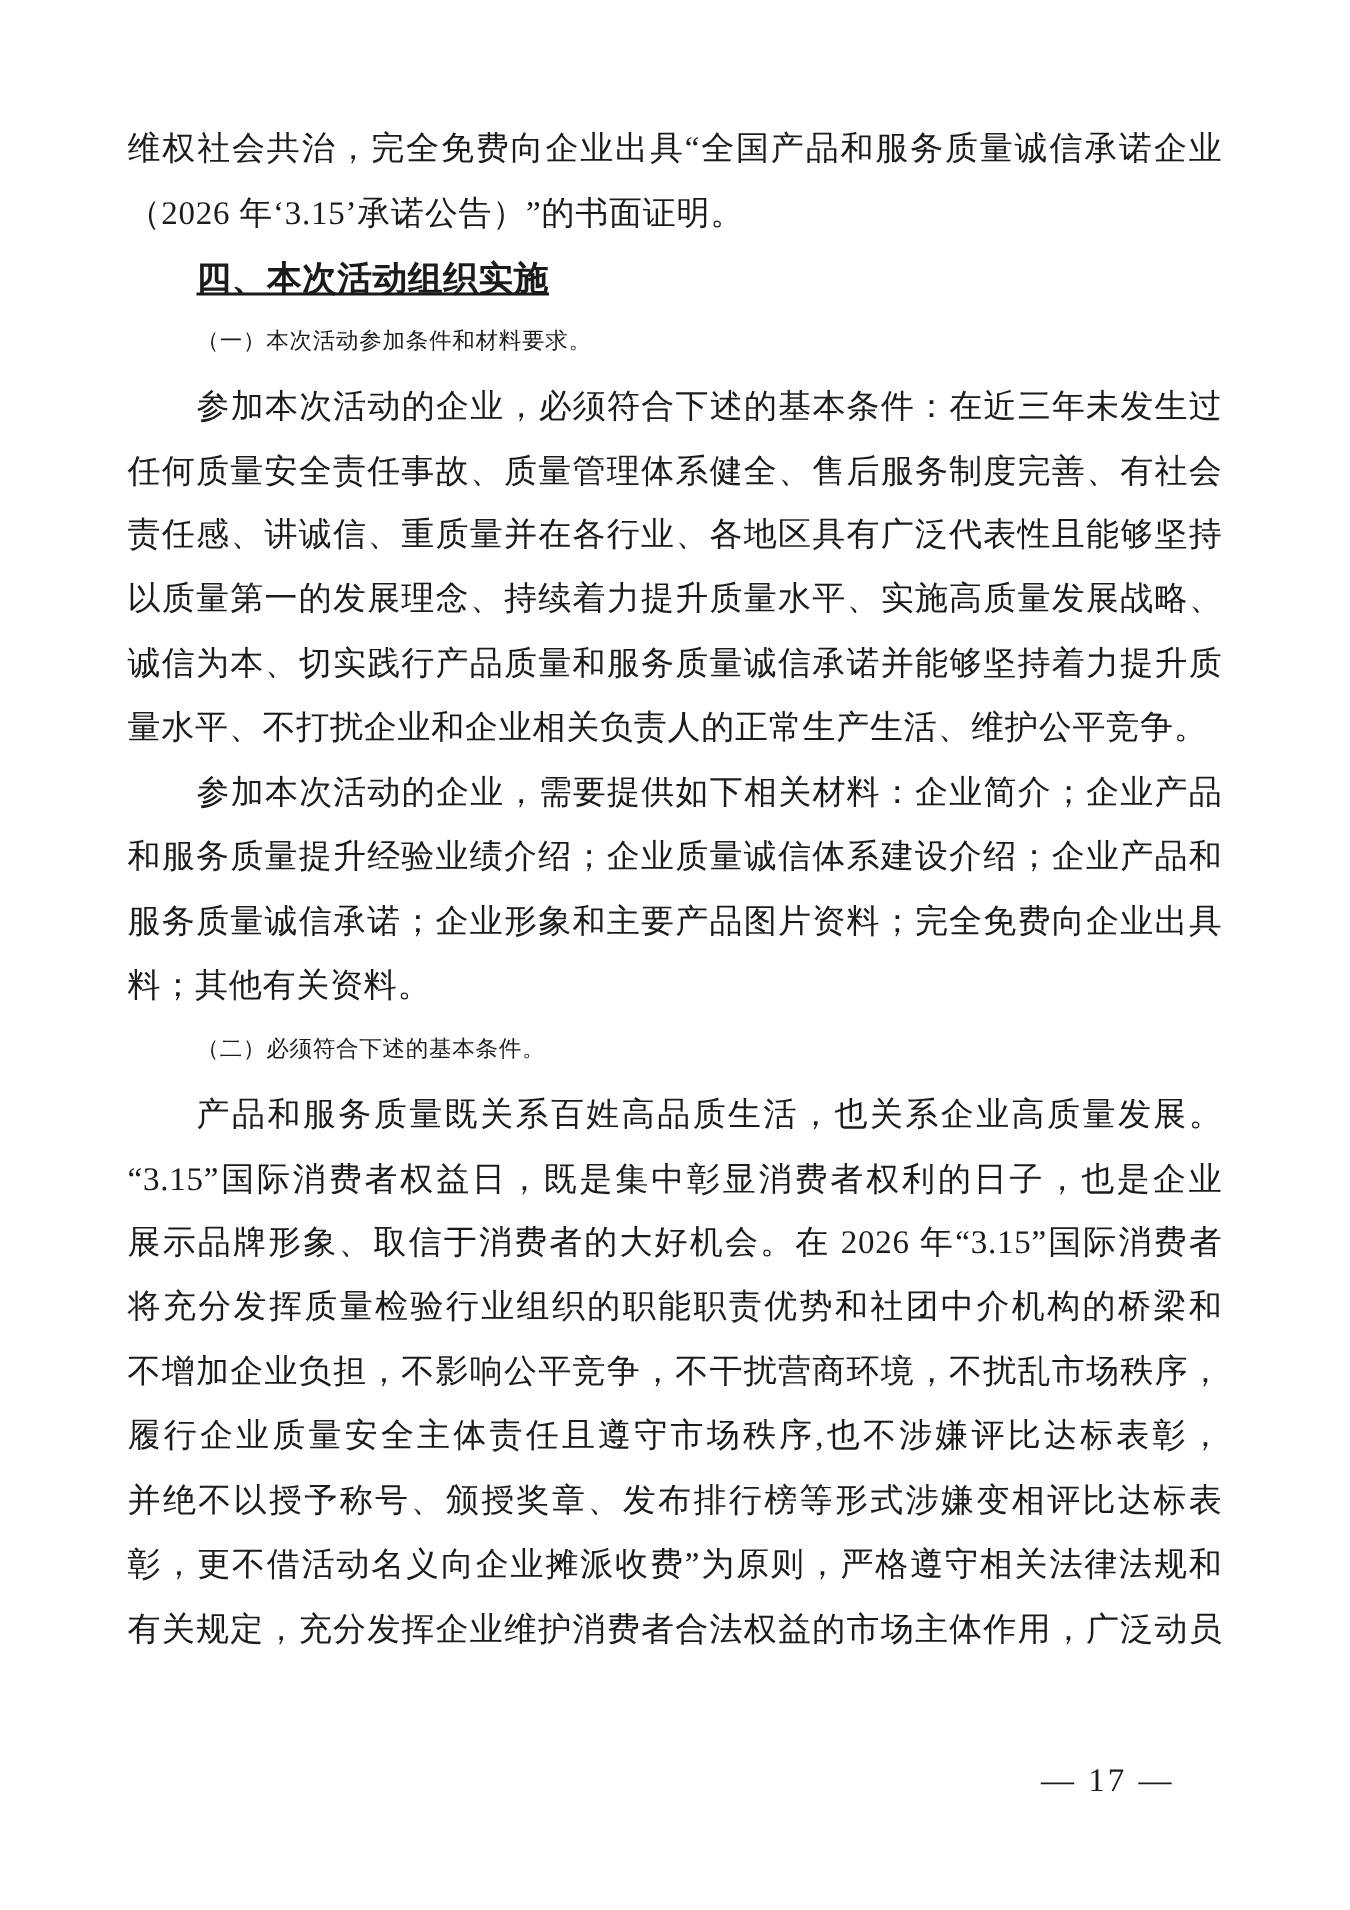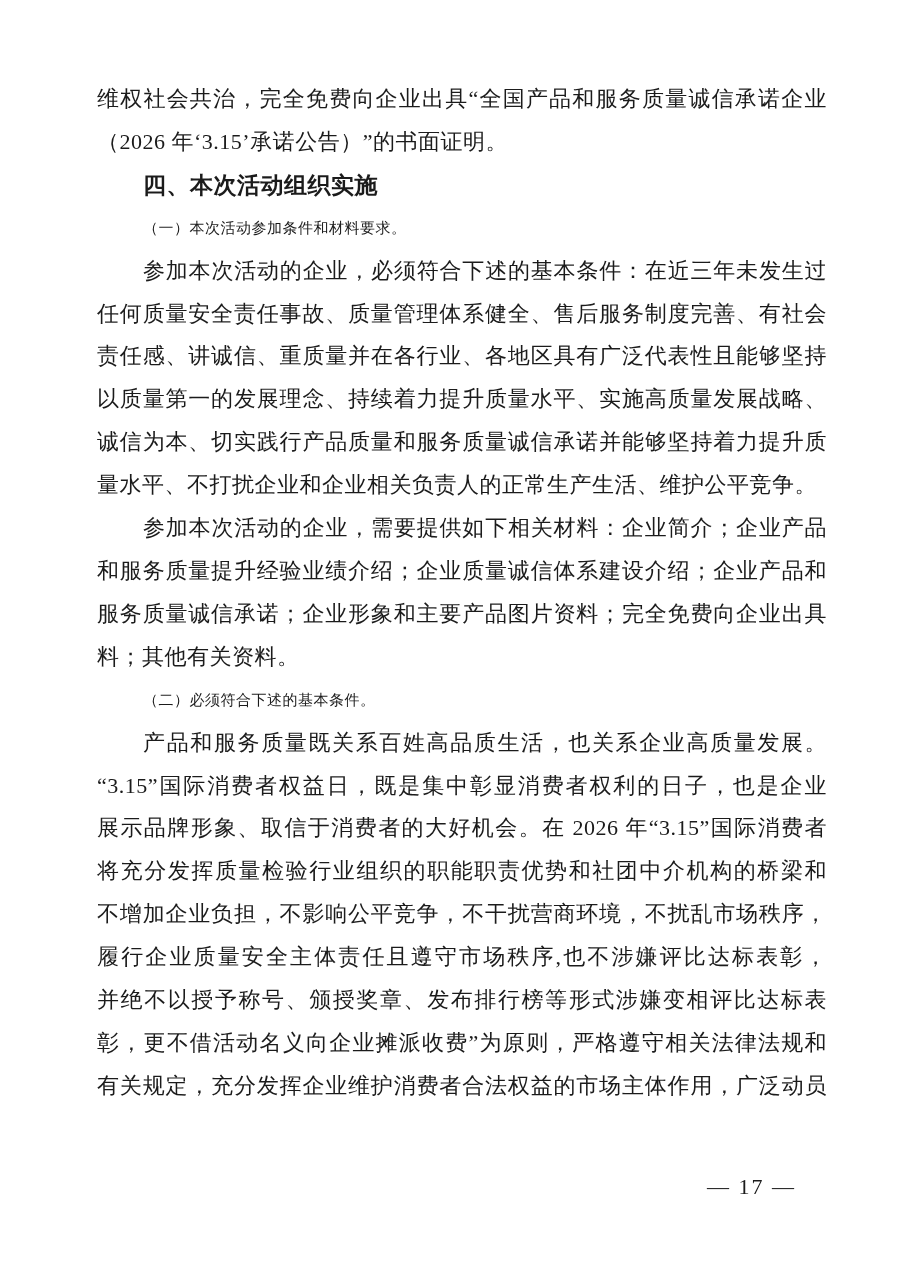--- a/index.html
+++ b/index.html
@@ -14,51 +14,51 @@
     background: #ffffff;
     overflow: hidden;
     font-family: "Liberation Serif", "DejaVu Serif", serif;
     color: #1b1b1b;
   }
   .content {
     position: absolute;
     top: 78px;
     left: 85px;
     width: 730px;
-    margin-left: 12px;
   }
   .line {
     font-size: 22px;
     line-height: 42.9px;
     white-space: normal;
     text-align: justify;
     text-align-last: justify;
     letter-spacing: 0.5px;
   }
   .line.end {
     text-align-last: left;
   }
   .line.indent {
     padding-left: 46px;
   }
   .line.heading {
     font-family: "Liberation Sans", "DejaVu Sans", sans-serif;
     font-weight: 700;
     font-size: 23px;
     text-align-last: left;
+    text-decoration: underline;
   }
   .line.subheading {
     font-weight: 400;
     font-size: 15px;
     text-align-last: left;
   }
   .footer {
     position: absolute;
     top: 1172px;
-    right: 104px;
+    right: 117px;
     font-size: 22px;
     line-height: 30px;
     letter-spacing: 2px;
     text-align: right;
     font-family: "Liberation Serif", "DejaVu Serif", serif;
     color: #1b1b1b;
   }
 </style>
 </head>
 <body>

